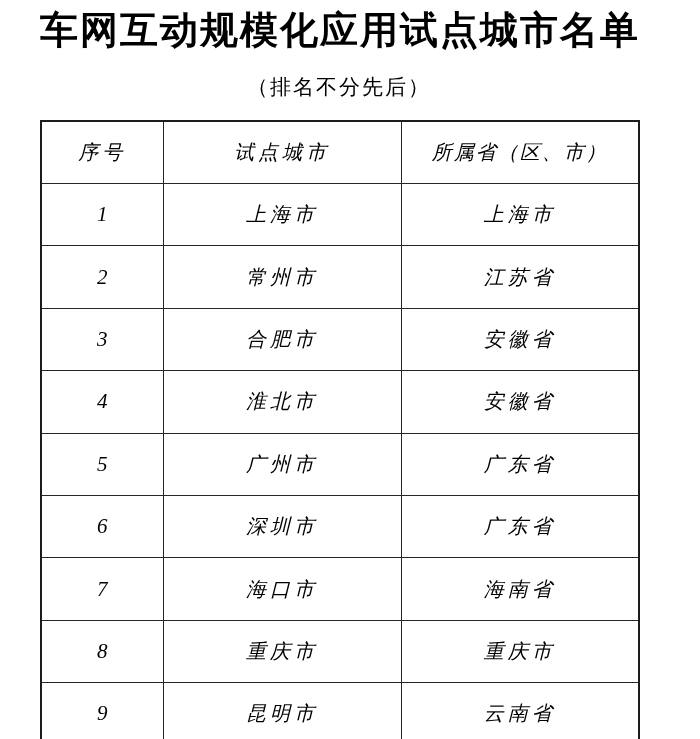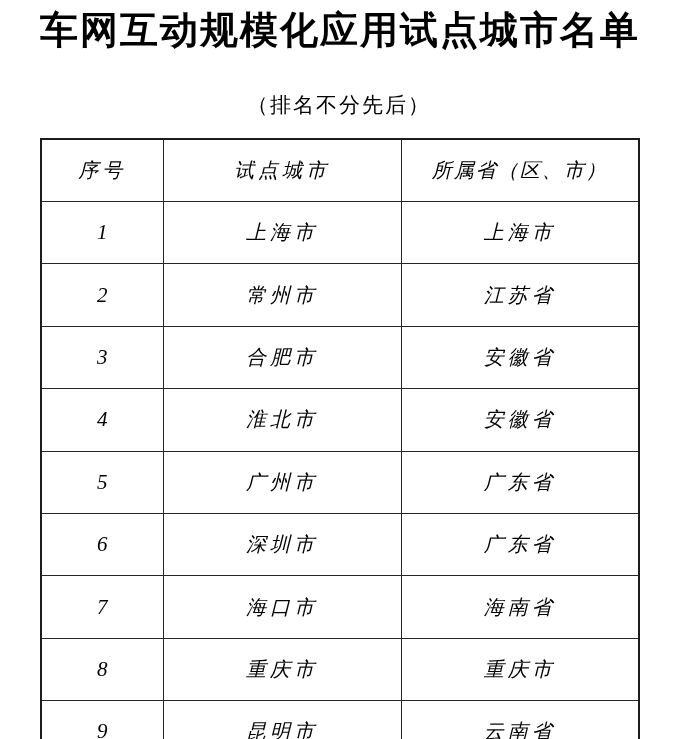--- a/index.html
+++ b/index.html
@@ -22,21 +22,21 @@
     margin: 0;
     padding-top: 9px;
     font-size: 38px;
     font-weight: bold;
     line-height: 1.15;
     text-align: center;
     letter-spacing: 2px;
     white-space: nowrap;
   }
   .doc-subtitle {
-    margin-top: 38px;
+    margin-top: 20px;
     font-size: 21px;
     text-align: center;
     letter-spacing: 2px;
   }
   table.city-table {
     margin-top: 19px;
     width: 598px;
     table-layout: fixed;
     border-collapse: collapse;
     border: 2px solid #1c1c1c;

